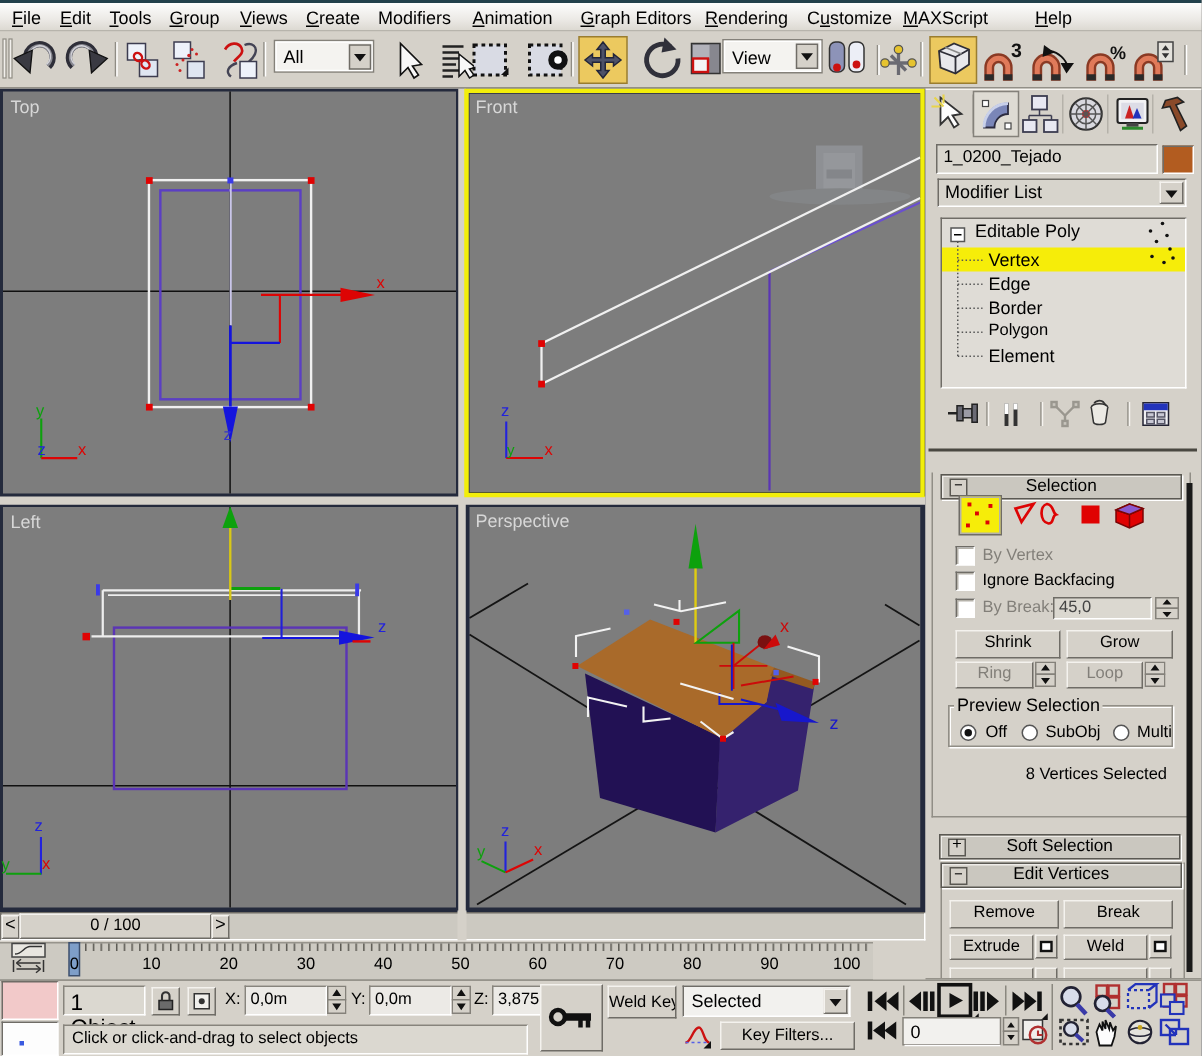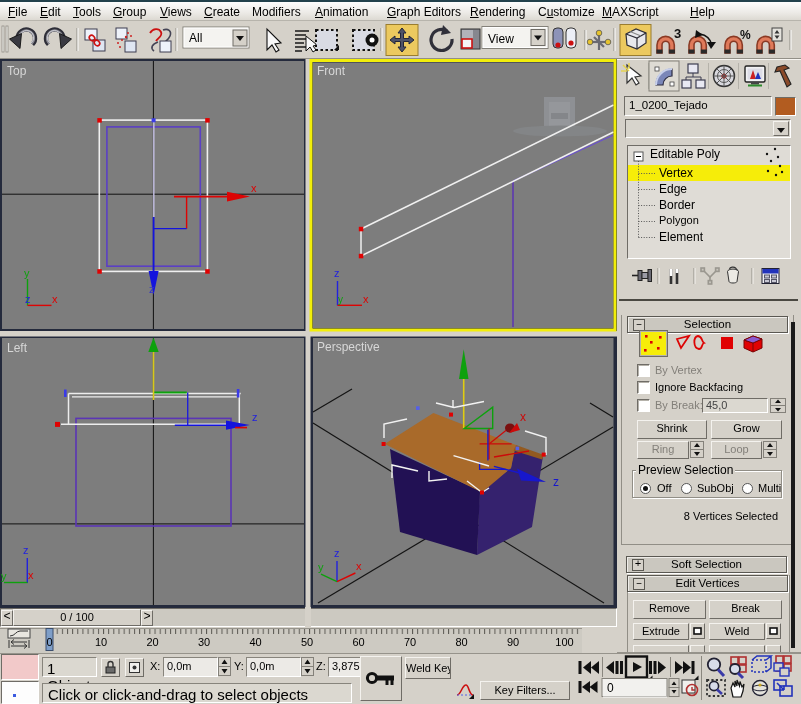--- a/index.html
+++ b/index.html
@@ -408,20 +408,21 @@
       <rect x="134" y="23" width="8" height="2.5" fill="#444"></rect>
         <rect x="131" y="25.5" width="14" height="2" fill="#2d8a2d"></rect>
 
       <path d="M160 8 L168 6 L172 9 L167 11 L174 25 L170 28 L163 12 L158 13 Z" fill="#8a4a2a" stroke="#222" stroke-width="1.1"></path>
     </svg>
     <div class="sunk2" style="left:7px;top:37px;width:146px;height:18px;background:#d9d6ce;">
       <div style="font-size:11.5px;color:#000;padding:2px 0 0 4px;">1_0200_Tejado</div>
     </div>
     <div class="sunk2" style="left:158px;top:38px;width:19px;height:17px;background:#b25c20;"></div>
     <div class="sunk2" style="left:8px;top:60px;width:164px;height:17px;background:#d7d4cc;">
+      <div style="font-size:12px;color:#000;padding:1px 0 0 4px;">Modifier List</div>
       <div class="rais" style="right:1px;top:1px;width:14px;height:13px;">
         <svg width="14" height="13">
             <path d="M3 5 L11 5 L7 10 Z" fill="#111"></path>
           </svg>
       </div>
     </div>
 
     <div class="sunk2" style="left:10px;top:86px;width:162px;height:112px;background:#dfdcd6;overflow:hidden;">
       <div class="abs" style="left:0;top:19px;width:162px;height:16px;background:#f6ed09;"></div>
       <svg class="abs" style="left:0;top:0" width="162" height="112">
@@ -666,20 +667,26 @@
           <g stroke="#111" fill="none">
             <circle cx="11" cy="21" r="4.6" stroke-width="3"></circle>
             <line x1="16" y1="21" x2="33" y2="21" stroke-width="5"></line>
             <line x1="26" y1="23" x2="26" y2="28" stroke-width="3"></line>
             <line x1="31" y1="23" x2="31" y2="28" stroke-width="3"></line>
           </g>
         </svg>
     </div>
     <div class="rais" style="left:405px;top:50px;width:44px;height:20px;font-size:11px;text-align:center;line-height:20px;white-space:nowrap;overflow:hidden;">Weld Key</div>
     <div class="rais" style="left:406px;top:73px;width:43px;height:19px;font-size:11px;text-align:center;line-height:19px;margin-top:36px;">Set Key</div>
+    <div class="sunk2" style="left:455px;top:50px;width:110px;height:19px;background:#f2f1ee;">
+      <div style="font-size:12px;padding:2px 0 0 5px;">Selected</div>
+      <div class="rais" style="right:1px;top:1px;width:14px;height:15px;"><svg width="14" height="15">
+            <path d="M3 6 L11 6 L7 11 Z" fill="#111"></path>
+          </svg></div>
+    </div>
     <div class="abs" style="left:455px;top:73px;width:20px;height:20px;">
       <svg width="20" height="20">
           <path d="M2 15 C6 15 7 5 11 5 C14 5 14 15 18 15" stroke="#cc1111" stroke-width="1.6" fill="none"></path>
           <path d="M2 15 L18 15" stroke="#5560e8" stroke-width="1" stroke-dasharray="2 2" fill="none"></path>
           <path d="M14 19 l5 0 0 -5 z" fill="#111"></path>
         </svg>
     </div>
     <div class="rais" style="left:480px;top:74px;width:88px;height:17px;font-size:11px;text-align:center;line-height:17px;">Key Filters...</div>
 
     <div class="abs" style="left:617px;top:45px;width:184px;height:1px;background:#96938b;"></div>
@@ -761,16 +768,16 @@
       <ellipse cx="760" cy="688" rx="7.5" ry="2.8" fill="none" stroke="#223" stroke-width="1"></ellipse>
       <circle cx="760" cy="685" r="1.6" fill="#caa61f"></circle>
 
       <g fill="#d5d1c9" stroke="#2233bb" stroke-width="1.6">
         <rect x="774" y="680" width="12" height="10"></rect>
           <rect x="780" y="686" width="12" height="10"></rect>
       </g>
       <path d="M777 683 L784 690 M784 690 L784 685.5 M784 690 L779.5 690" stroke="#2233bb" stroke-width="1.6" fill="none"></path>
     </svg>
     <div class="sunk" style="left:42px;top:76px;width:308px;height:18px;">
-        <div style="font-size:15px;padding:2px 0 0 5px;">Click or click-and-drag to select objects</div>
+        <div style="font-size:11px;padding:2px 0 0 5px;">Click or click-and-drag to select objects</div>
       </div>
   </div>
 </div>
 
 </body></html>

